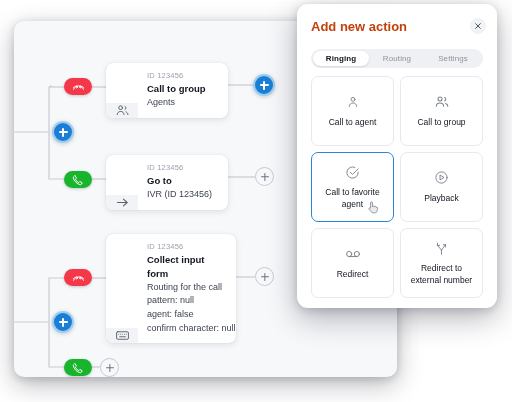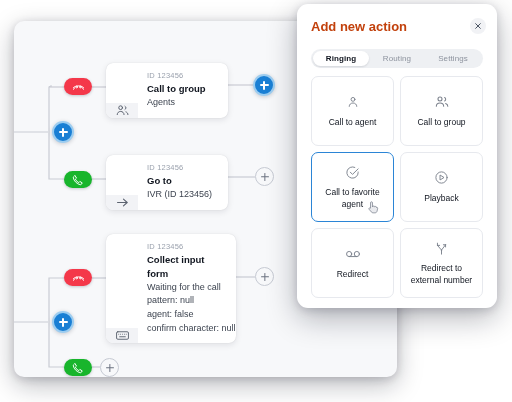--- a/index.html
+++ b/index.html
@@ -328,21 +328,21 @@
     <div class="node-icon-col">
       <svg width="15" height="15" viewBox="0 0 24 24" fill="none" stroke="#5c6370" stroke-width="1.5" stroke-linecap="round" stroke-linejoin="round">
         <rect x="2.5" y="6" width="19" height="12" rx="2"></rect>
         <path d="M6 10h.01M9 10h.01M12 10h.01M15 10h.01M18 10h.01"></path>
         <path d="M7.5 14h9"></path>
       </svg>
     </div>
     <div class="node-body">
       <div class="node-id">ID 123456</div>
       <div class="node-title">Collect input form</div>
-      <div class="node-sub">Waiting for the call</div>
+      <div class="node-sub">Routing for the call</div>
       <div class="node-sub">pattern: null</div>
       <div class="node-sub">agent: false</div>
       <div class="node-sub">confirm character: null</div>
     </div>
   </div>
 
   <div class="badge red" id="badge-hangup-1">
     <svg width="13" height="13" viewBox="0 0 24 24" fill="none" stroke="#ffffff" stroke-width="1.8" stroke-linecap="round" stroke-linejoin="round">
       <path d="M2.5 14.2c4-4.6 15-4.6 19 0"></path>
       <path d="M4.6 14.6 3 17.2"></path>

